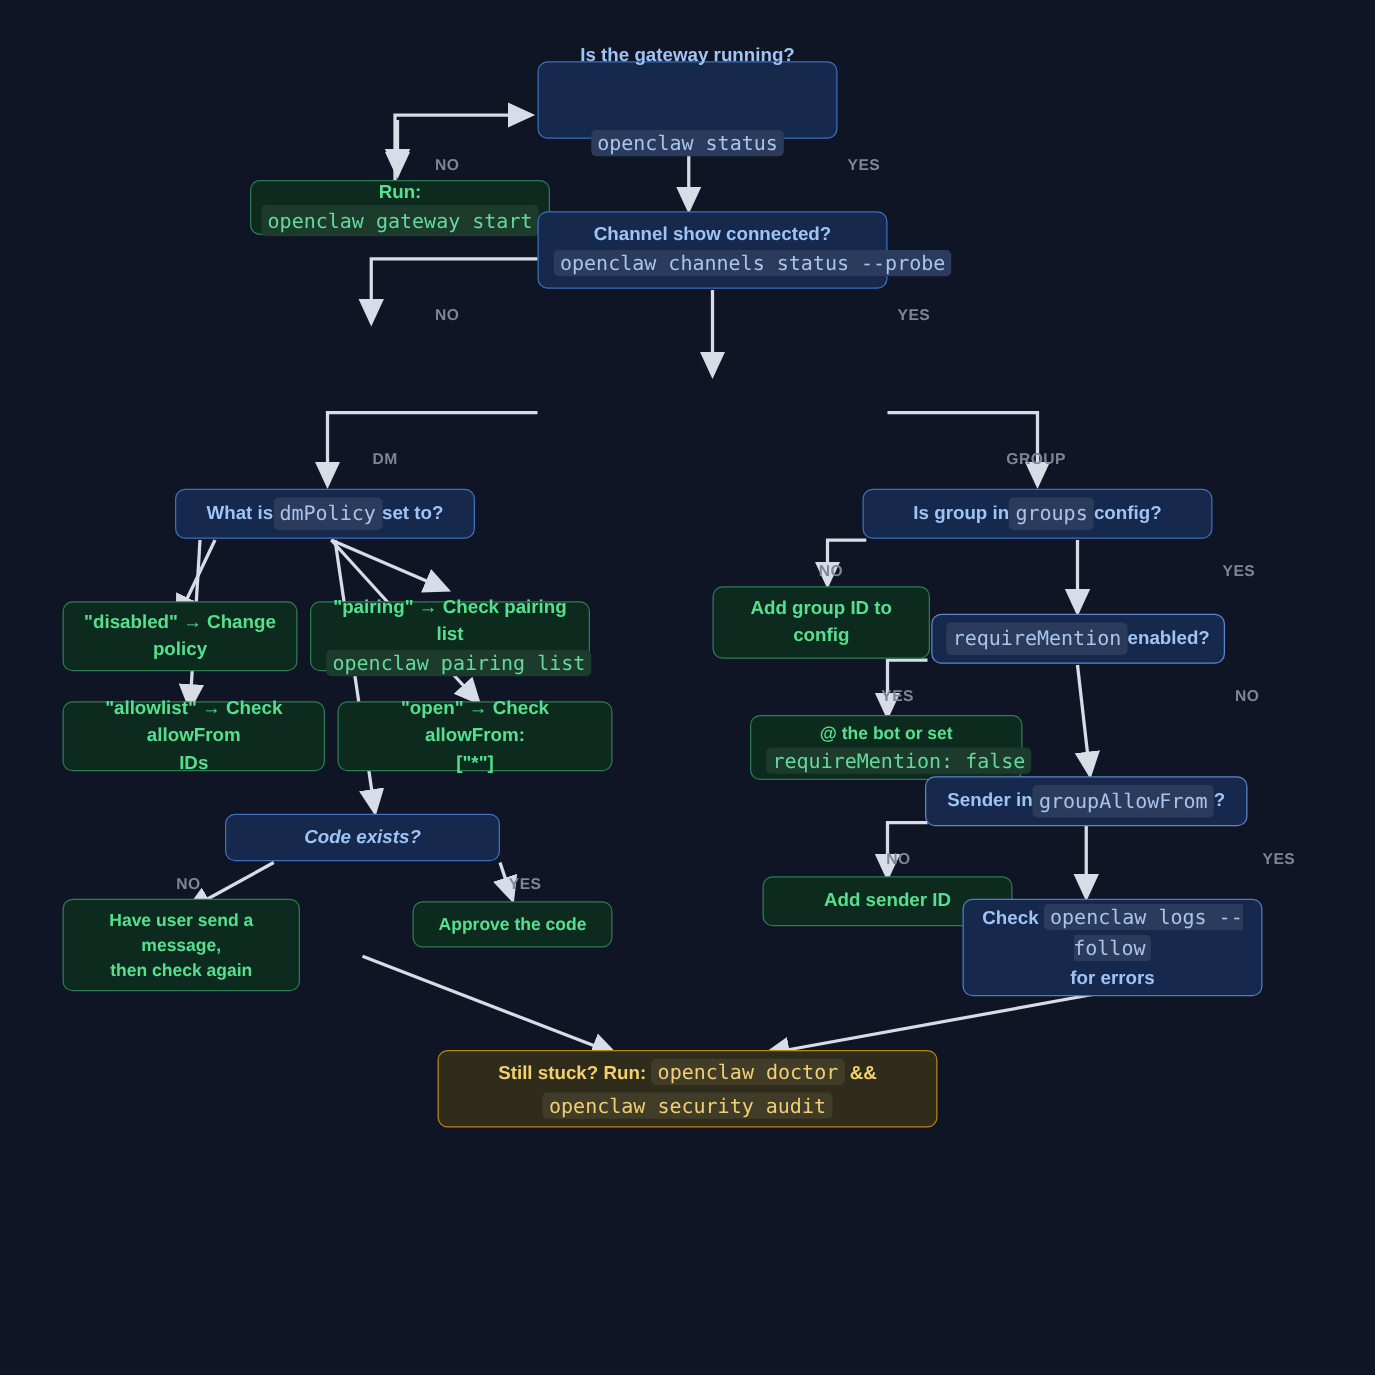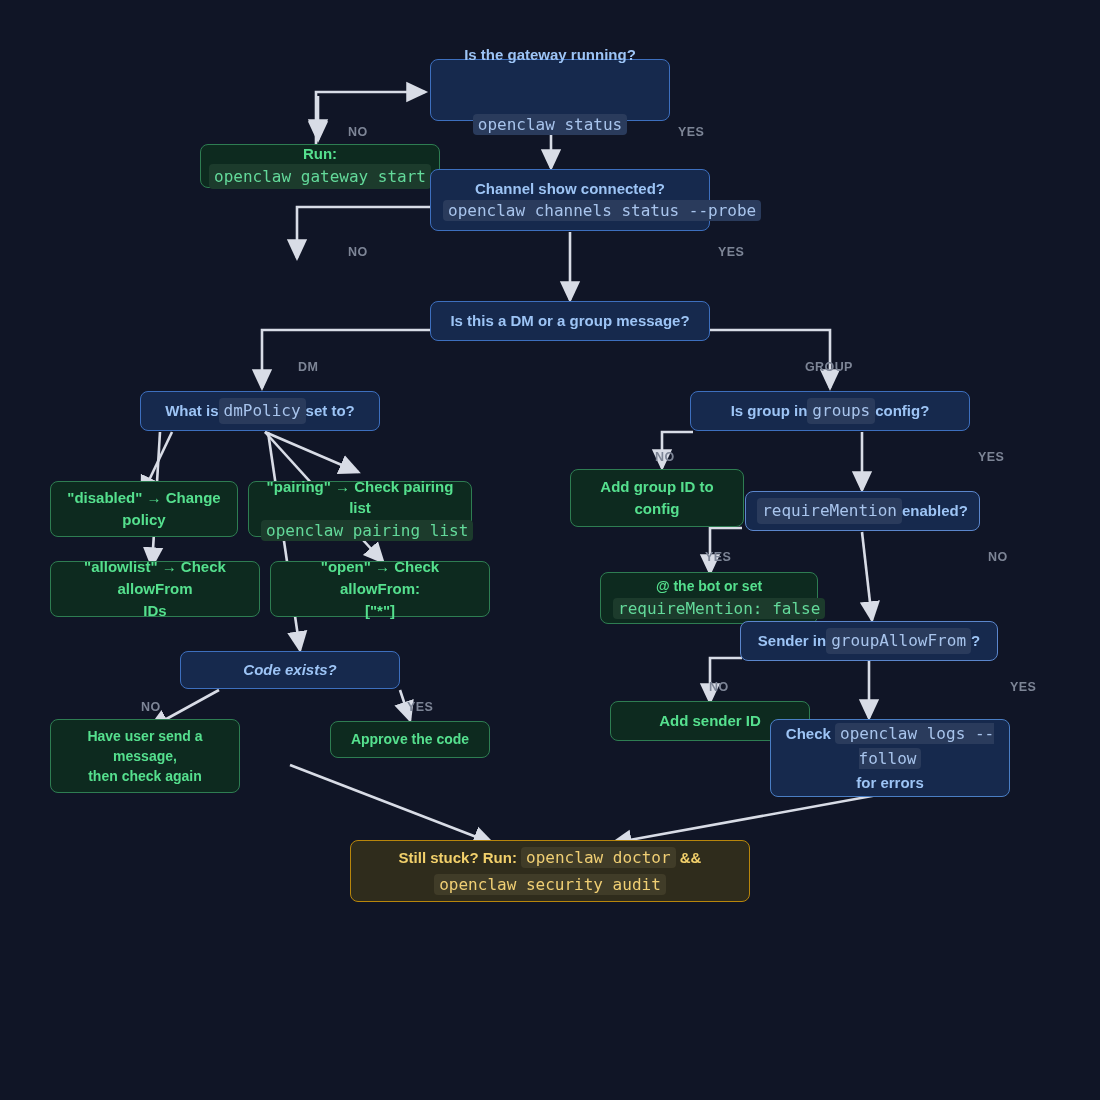--- a/index.html
+++ b/index.html
@@ -135,39 +135,36 @@
       <path d="M742,658 L710,658 L710,702"></path>
 
       <path d="M869,660 L869,718"></path>
 
       <path d="M290,765 L492,843"></path>
 
       <path d="M905,790 L613,843"></path>
     </g>
   </svg>
 
-  <div class="node n-decision" style="left:430px; top:59px; width:240px; height:62px;gap:47px;">
+  <div class="node n-decision" style="left:430px; top:49px; width:240px; height:62px;gap:47px;">
     <span class="ln">Is the gateway running?</span>
     <span class="ln"><code>openclaw status</code></span>
   </div>
 
   <div class="node n-action" style="left:200px; top:144px; width:240px; height:44px; flex-direction:column;">
     <span>Run: </span>
       <code>openclaw gateway start</code>
   </div>
 
   <div class="node n-decision" style="left:430px; top:169px; width:280px; height:62px;">
     <span class="ln">Channel show connected?</span>
     <span class="ln"><code>openclaw channels status --probe</code></span>
   </div>
 
 
-  <div class="node n-decision" style="left:430px; top:301px; width:280px; height:40px;">
-    <span class="ln">Is this a DM or a group message?</span>
-  </div>
 
   <div class="node n-decision" style="left:140px; top:391px; width:240px; height:40px; flex-direction:row;">
     <span>What is </span>
       <code>dmPolicy</code>
       <span> set to?</span>
   </div>
 
   <div class="node n-action" style="left:50px; top:481px; width:188px; height:56px;">
     <span class="ln">"disabled" → Change</span>
     <span class="ln">policy</span>

